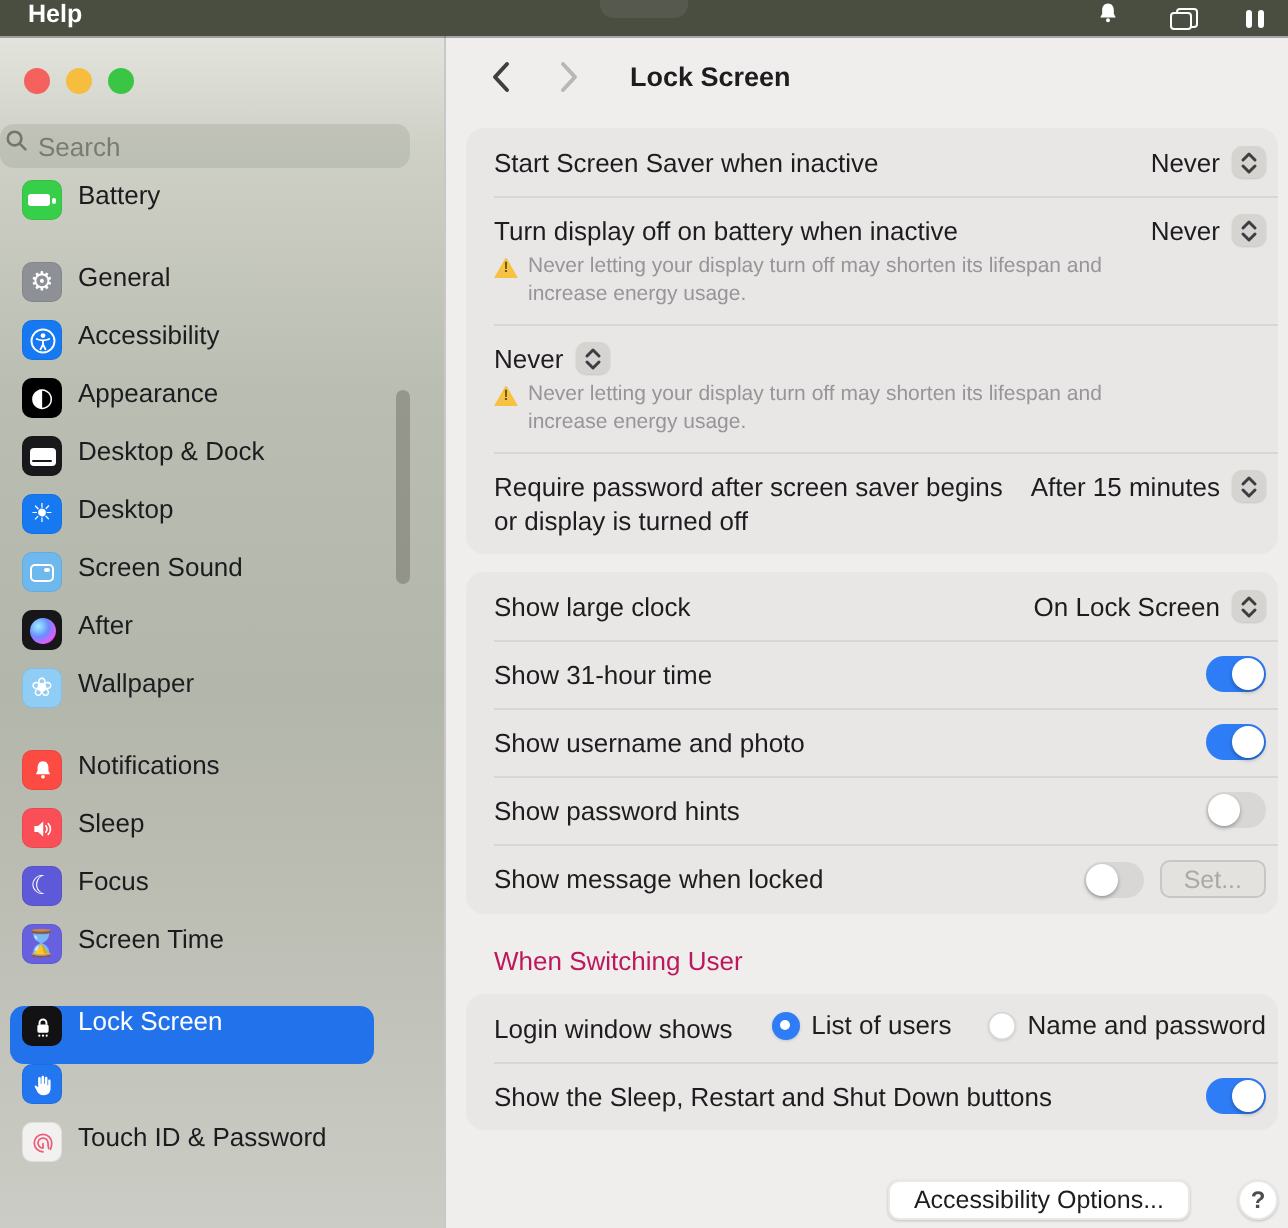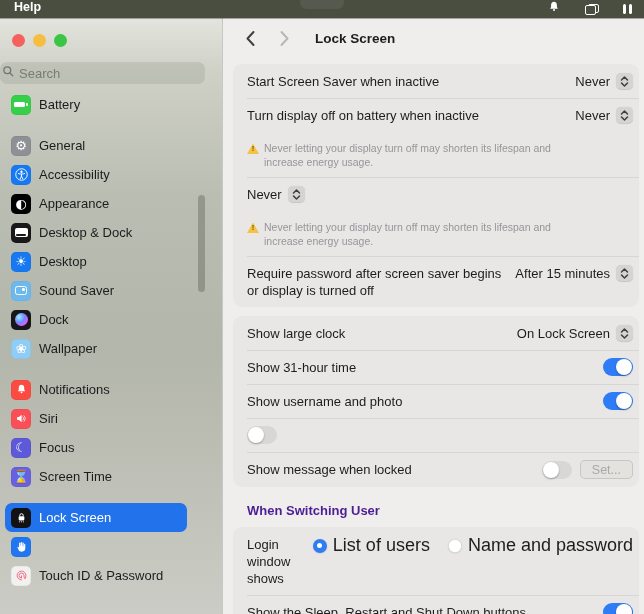--- a/index.html
+++ b/index.html
@@ -31,21 +31,21 @@
   
   .traffic { display:flex; gap:8px; padding:16px 0 0 12px; }
   .dot { width:13px; height:13px; border-radius:50%; }
   .search { margin:15px 17px 0 0; height:22px; background:rgba(80,86,66,0.13); border-radius:7px;
             display:flex; align-items:center; padding:0 2px; gap:4px; }
   .search input { flex:1; min-width:0; background:transparent; border:0; outline:0;
                   font:13px "Liberation Sans","DejaVu Sans",sans-serif; color:#1d1d1f; }
   .search input::placeholder { color:#797c71; }
   #sb-list { margin-top:6px; }
   .sb-group { margin-bottom:12px; }
-  .sb-row { height:29px; margin:0 35px 0 5px; padding:0 6px; display:flex; align-items:center; gap:8px;
+  .sb-row { height:29px; margin:0 35px 0 5px; padding:0 6px; display:flex; align-items:flex-start; gap:8px;
             border-radius:7px; font-size:13px; color:#1c1c1e; cursor:default; }
   .sb-row.selected { color:#fff; }
   .sb-icon { width:20px; height:20px; border-radius:5px; display:flex; align-items:center; justify-content:center;
              position:relative; flex:none; box-shadow:inset 0 0 0 .5px rgba(0,0,0,0.07); overflow:hidden; }
   .glyph { color:#fff; font-family:"DejaVu Sans",sans-serif; font-size:13px; line-height:1; }
   .batt { width:11px; height:5.5px; background:#fff; border-radius:1.5px; }
   .batt-cap { width:1.5px; height:3px; background:#fff; border-radius:1px; margin-left:1px; }
   .cc { display:flex; flex-direction:column; gap:2.5px; }
   .cc i { width:11px; height:3.5px; background:#fff; border-radius:2px; display:block; }
   .dd { width:13px; height:9px; background:#fff; border-radius:2px; position:relative; display:block; }
@@ -71,28 +71,28 @@
   .row-top { display:flex; align-items:flex-start; justify-content:space-between; gap:10px; min-height:18px; }
   .row-label { line-height:17px; padding-top:1px; }
   .popup { display:flex; align-items:center; gap:6px; flex:none; }
   .popup-value { line-height:17px; white-space:nowrap; padding-top:1px; }
   .stepper { width:17px; height:16px; background:#d5d4d1; border-radius:5px; display:flex; align-items:center;
              justify-content:center; box-shadow:0 .5px 1px rgba(0,0,0,0.15); }
   .toggle { width:30px; height:18px; border-radius:9px; background:#d8d7d5; position:relative; flex:none; }
   .toggle .knob { position:absolute; top:1px; left:1px; width:16px; height:16px; border-radius:50%;
                   background:#fff; box-shadow:0 1px 2px rgba(0,0,0,0.3); }
   .toggle.on .knob { left:auto; right:1px; }
-  .warning { display:flex; gap:5px; margin-top:18px; font-size:10.5px; line-height:13.5px; color:#96959a; max-width:345px; }
+  .warning { display:flex; gap:5px; margin-top:3px; font-size:10.5px; line-height:13.5px; color:#96959a; max-width:345px; }
   .tri { flex:none; width:12px; height:10.5px; margin-top:1.5px; background:#f6c244;
          clip-path:polygon(50% 0,100% 100%,0 100%); position:relative; }
   .tri::after { content:'!'; position:absolute; left:0; right:0; bottom:0; text-align:center;
                 font-size:7.5px; font-weight:700; color:#6b570e; line-height:10px; }
-  .section-title { font-weight:700; font-size:13px; color:#4c1d95; margin:16px 0 9px 14px; }
+  .section-title { font-weight:400; font-size:13px; color:#be185d; margin:16px 0 9px 14px; }
   .radio-opts { display:flex; align-items:center; gap:18px; flex:none; }
-  .radio-opt { display:flex; align-items:center; gap:6px; font-size:18px; }
+  .radio-opt { display:flex; align-items:center; gap:6px; font-size:13px; }
   .radio { width:14px; height:14px; border-radius:50%; background:#fff; position:relative; flex:none;
            box-shadow:inset 0 0 0 .8px rgba(0,0,0,0.16), 0 .5px 1.5px rgba(0,0,0,0.12); }
   .radio.sel { box-shadow:0 .5px 1.5px rgba(0,0,0,0.15); }
   .radio.sel::after { content:''; position:absolute; inset:4.5px; border-radius:50%; background:#fff; }
   .ctrl-group { display:flex; align-items:center; gap:8px; flex:none; }
   .set-btn { height:19px; padding:0 11px; border-radius:5px; background:#e3e2df; border:.5px solid rgba(0,0,0,0.12);
              color:#aaa9a7; font:12.5px "Liberation Sans",sans-serif; }
 
   
   .footer { display:flex; justify-content:flex-end; align-items:center; gap:24px; margin-top:16px; }
@@ -181,27 +181,27 @@
               <span class="glyph">☀</span>
             </span>
             <span class="sb-label">Desktop</span>
           </div>
           <div class="sb-row">
             <span class="sb-icon" style="background: rgb(109, 185, 238);">
               <span class="ss">
                 <i></i>
               </span>
             </span>
-            <span class="sb-label">Sound Saver</span>
+            <span class="sb-label">Screen Sound</span>
           </div>
           <div class="sb-row">
             <span class="sb-icon" style="background: rgb(23, 23, 26);">
               <span class="siri-orb"></span>
             </span>
-            <span class="sb-label">Dock</span>
+            <span class="sb-label">After</span>
           </div>
           <div class="sb-row">
             <span class="sb-icon" style="background: rgb(143, 205, 244);">
               <span class="glyph">❀</span>
             </span>
             <span class="sb-label">Wallpaper</span>
           </div>
         </div>
         <div class="sb-group">
           <div class="sb-row">
@@ -213,21 +213,21 @@
             </span>
             <span class="sb-label">Notifications</span>
           </div>
           <div class="sb-row">
             <span class="sb-icon" style="background: rgb(250, 79, 87);">
               <svg width="13" height="13" viewBox="0 0 24 24">
                 <path fill="#fff" d="M4 9.3h3.4L12.2 5v14l-4.8-4.3H4z"></path>
                 <path d="M14.5 9c1.6 1.6 1.6 4.4 0 6M16.8 7c2.8 2.8 2.8 7.2 0 10" fill="none" stroke="#fff" stroke-width="1.5" stroke-linecap="round"></path>
               </svg>
             </span>
-            <span class="sb-label">Siri</span>
+            <span class="sb-label">Sleep</span>
           </div>
           <div class="sb-row">
             <span class="sb-icon" style="background: rgb(93, 89, 216);">
               <span class="glyph">☾</span>
             </span>
             <span class="sb-label">Focus</span>
           </div>
           <div class="sb-row">
             <span class="sb-icon" style="background: rgb(103, 97, 224);">
               <span class="glyph">⌛</span>
@@ -373,20 +373,21 @@
           <div class="row">
             <div class="row-top">
               <div class="row-label">Show username and photo</div>
               <div class="toggle on" style="background: rgb(46, 124, 246);">
                 <div class="knob"></div>
               </div>
             </div>
           </div>
           <div class="row">
             <div class="row-top">
+              <div class="row-label">Show password hints</div>
               <div class="toggle">
                 <div class="knob"></div>
               </div>
             </div>
           </div>
           <div class="row">
             <div class="row-top">
               <div class="row-label">Show message when locked</div>
               <div class="ctrl-group">
                 <div class="toggle">

